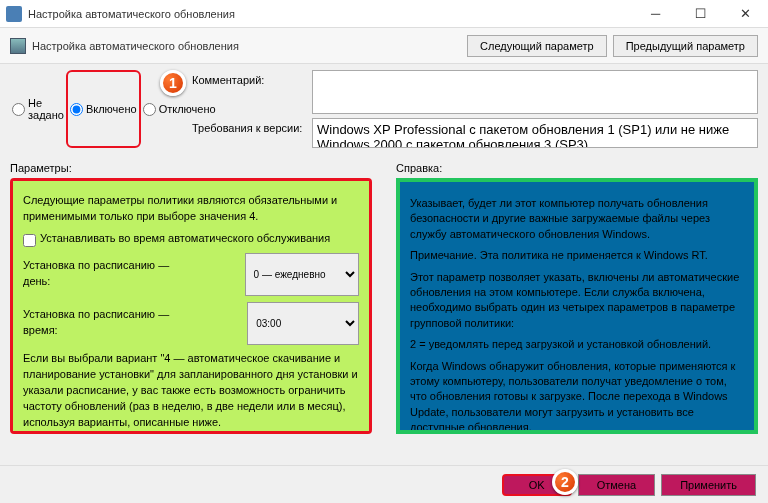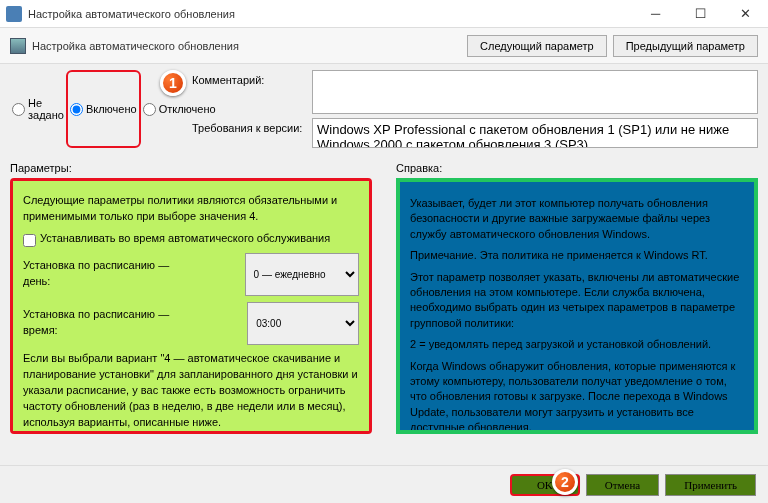--- a/index.html
+++ b/index.html
@@ -37,21 +37,21 @@
   .col .col-label { padding: 4px 0; }
   .params-box { border: 3px solid #ea1020; border-radius: 4px; background: #bef264; flex: 1; padding: 8px 10px; overflow-y: auto; line-height: 1.45; }
   .params-box p { margin: 4px 0; }
   .params-box .chk { display: flex; align-items: flex-end; gap: 4px; margin: 6px 0; }
   .params-box .sel-row { display: flex; align-items: center; gap: 6px; margin: 6px 0; }
   .params-box select { border: 1px solid #999; background: #efefef; padding: 14px 4px; font-size: 10px; width: 120px; margin-left: 48px; }
   .help-box { border: 4px solid #22c55e; background: #0369a1; flex: 1; padding: 8px 10px; overflow-y: auto; line-height: 1.4; }
   .help-box p { margin: 6px 0; }
 
   .btnbar { position: absolute; bottom: 0; left: 0; right: 0; height: 38px; display: flex; align-items: center; justify-content: flex-end; padding: 0 12px; gap: 6px; background: #f0f0f0; border-top: 1px solid #ddd; }
-  .btnbar .btn { border: 1px solid #888; background: #4d7c0f; padding: 4px 18px; font-size: 11px; min-width: 70px; font-family: Liberation Serif, serif; }
+  .btnbar .btn { border: 1px solid #888; background: #be185d; padding: 4px 18px; font-size: 11px; min-width: 70px; }
   .btnbar .btn.primary { border: 2px solid #ea1020; border-radius: 4px; padding: 3px 22px; }
   ::-webkit-scrollbar { width: 16px; }
   ::-webkit-scrollbar-track { background: #eee; }
   ::-webkit-scrollbar-thumb { background: #c8c8c8; border: 1px solid #aaa; }
   ::-webkit-scrollbar-button { background: #ddd; height: 16px; border: 1px solid #aaa; }
 </style>
 </head>
 <body>
 
 <div class="titlebar">

